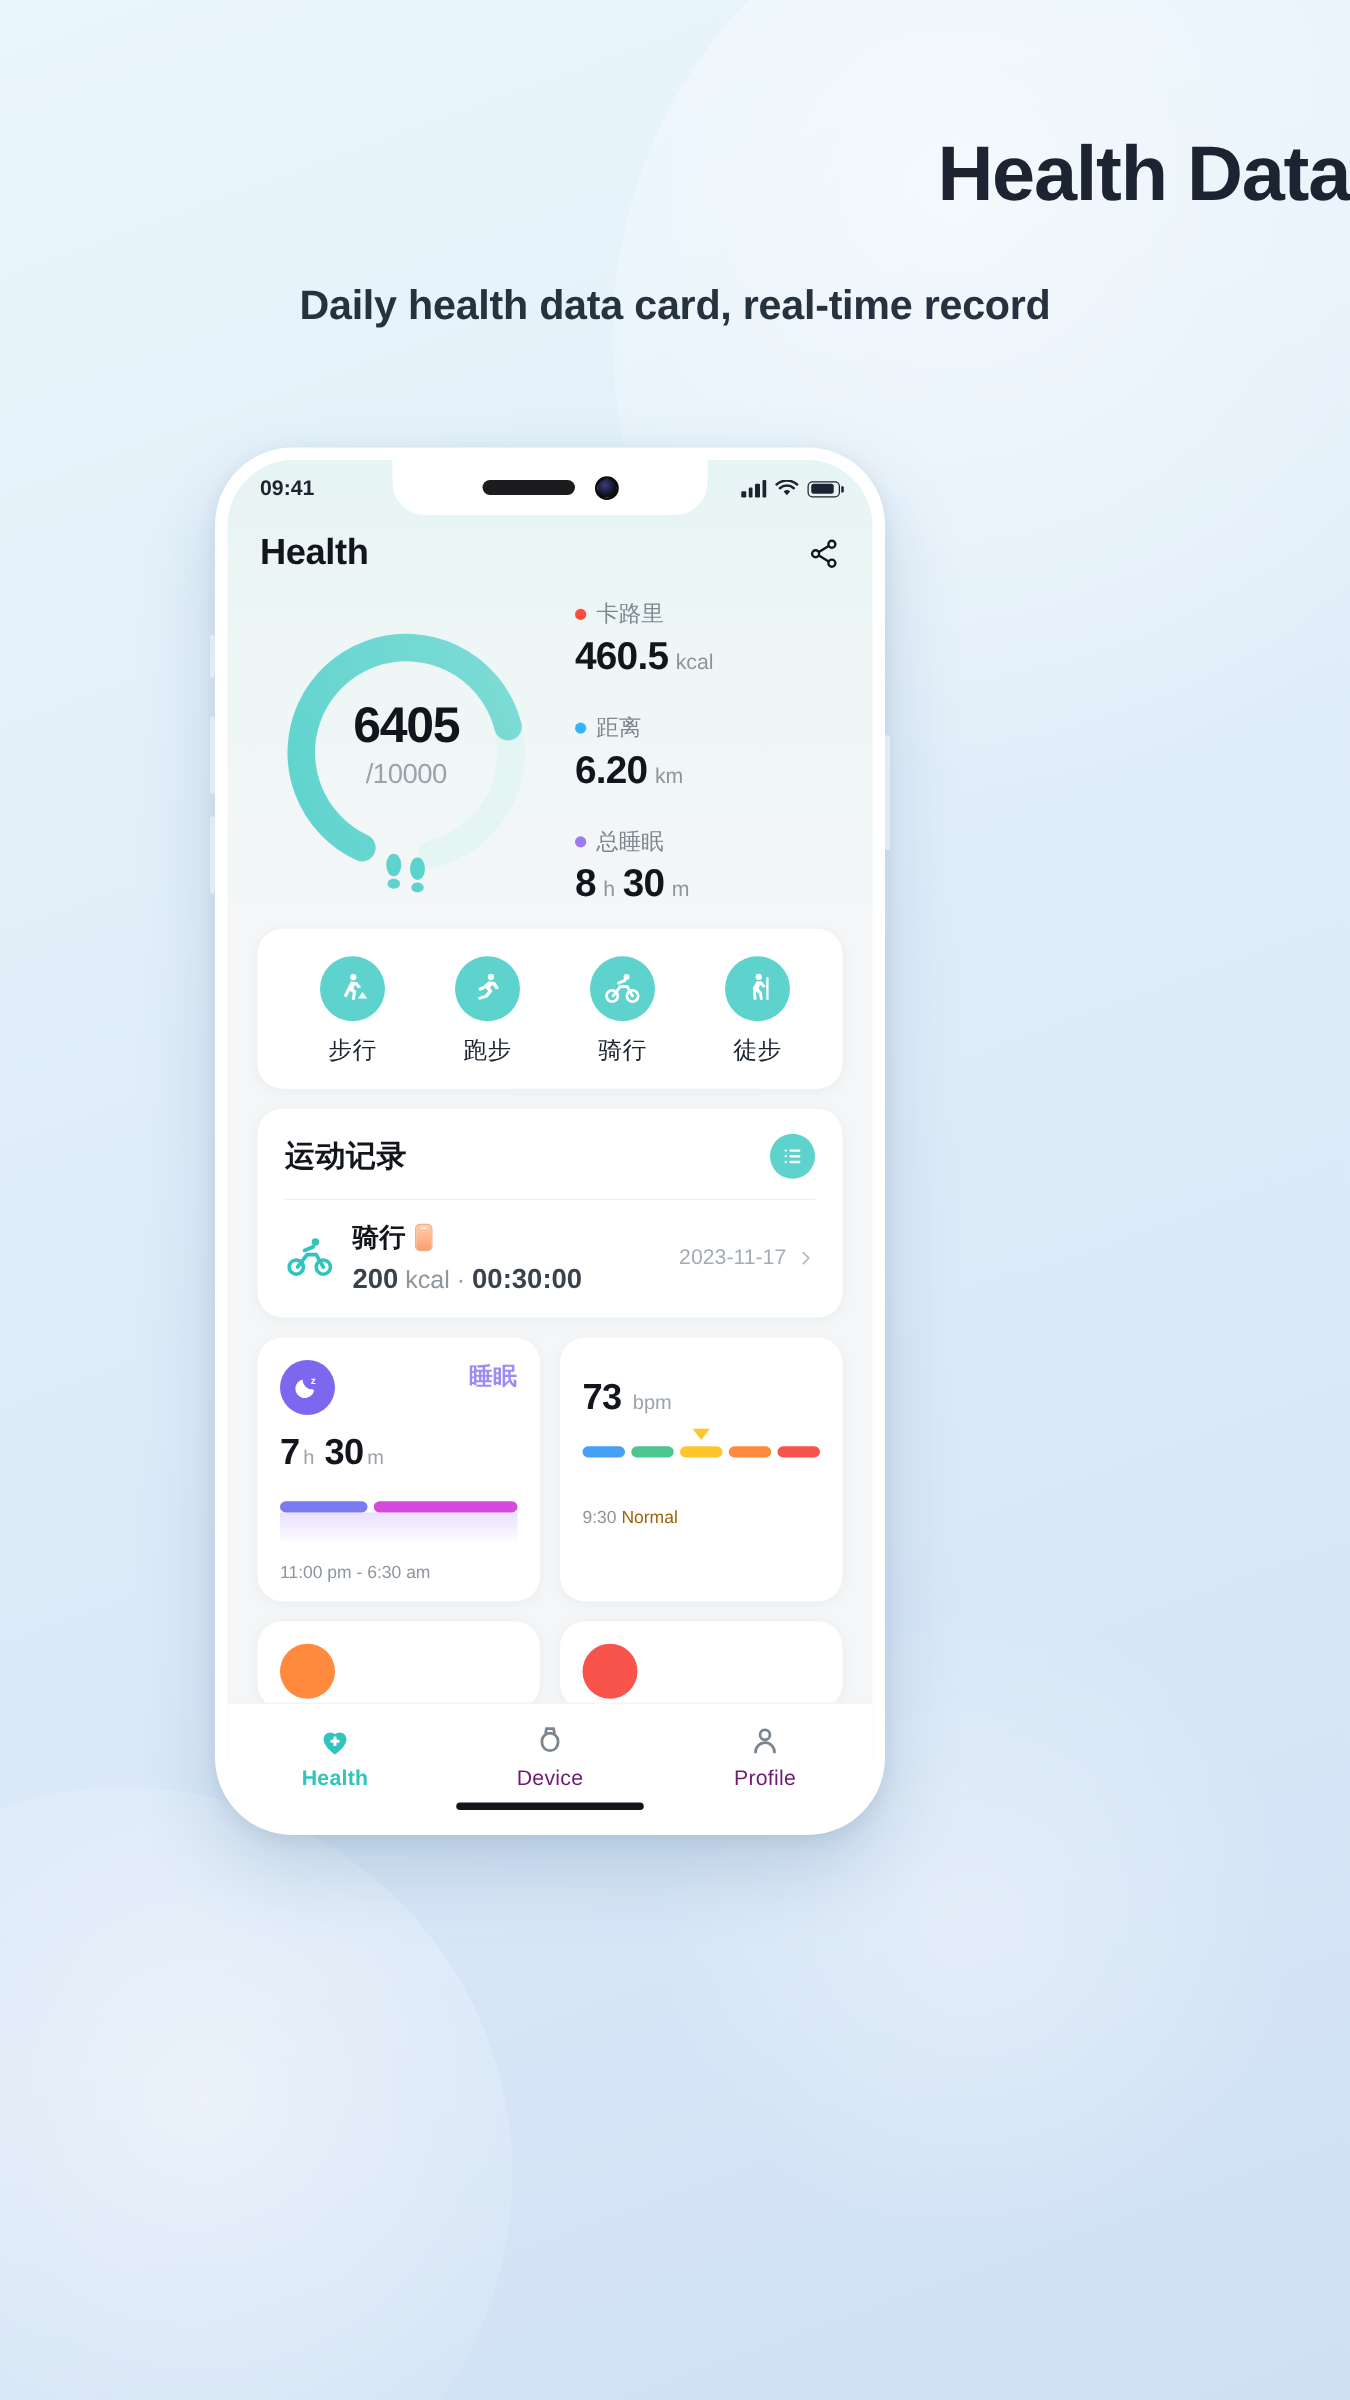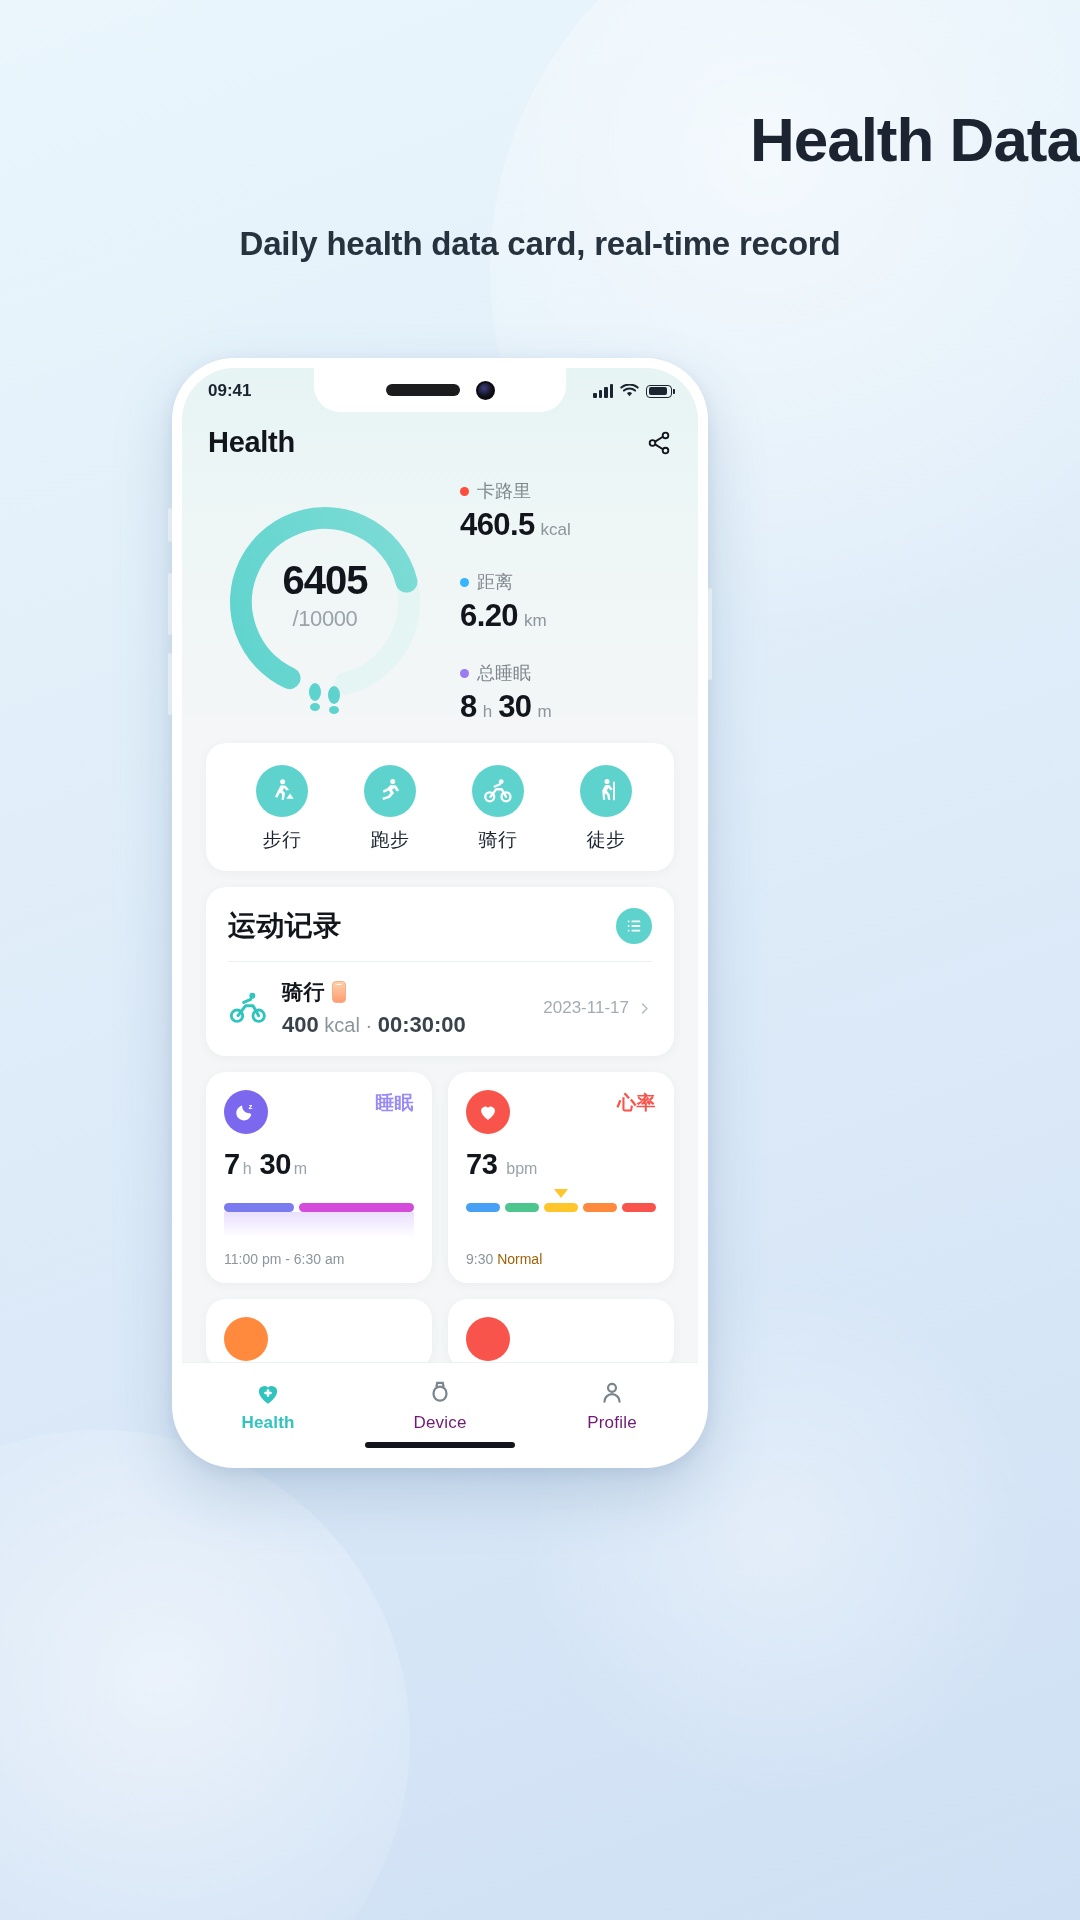--- a/index.html
+++ b/index.html
@@ -96,21 +96,21 @@
   .activities { margin:12px 24px 0 24px; padding:22px 14px 18px 22px; display:flex; }
   .act { flex:1; text-align:center; }
   .act-ic {
     width:52px; height:52px; border-radius:50%; margin:0 auto 10px auto;
     background:#5ed3cd; display:flex; align-items:center; justify-content:center;
   }
   .act-lbl { font-size:19px; color:#1b2430; letter-spacing:.5px;}
 
   .records { margin:16px 24px 0 24px; padding:20px 22px 18px 22px; }
   .rec-head { display:flex; align-items:center; justify-content:space-between; }
-  .rec-title { font-size:28px; font-weight:bold; color:#12161c; letter-spacing:.4px;}
+  .rec-title { font-size:24px; font-weight:bold; color:#12161c; letter-spacing:.4px;}
   .rec-btn { width:36px; height:36px; border-radius:50%; background:#5ed3cd; display:flex; align-items:center; justify-content:center; }
   .rec-row { display:flex; align-items:center; gap:14px; border-top:1px solid #eceff1; margin-top:16px; padding-top:16px;}
   .rec-info { flex:1; }
   .rec-name { font-size:21px; color:#12161c; font-weight:bold; display:flex; align-items:center; gap:7px; letter-spacing:.4px;}
   .badge-phone { width:14px; height:22px; border-radius:4px; background:linear-gradient(180deg,#ffd0a8,#ff9d72); border:1.4px solid #f0b089; position:relative;}
   .badge-phone::after{content:"";position:absolute;top:1.5px;left:50%;transform:translateX(-50%);width:5px;height:1.6px;background:#fff;border-radius:1px;}
   .rec-sub { font-size:20px; color:#8d959d; margin-top:6px; }
   .rec-sub b { color:#3a434c; font-weight:bold; font-size:22px;}
   .rec-date { font-size:17px; color:#a4acb3; display:flex; align-items:center; gap:8px;}
 
@@ -330,21 +330,21 @@
             <circle cx="14.6" cy="4.6" r="1.8" fill="#2fc4bd"></circle>
             <path d="M6 16.6 L10.6 10.6 L15 10.6 L18.4 16.6" fill="none" stroke="#2fc4bd" stroke-width="1.8" stroke-linecap="round" stroke-linejoin="round"></path>
             <path d="M9.4 8.6 L13.6 6.8" fill="none" stroke="#2fc4bd" stroke-width="1.8" stroke-linecap="round"></path>
           </svg>
           <div class="rec-info">
             <div class="rec-name">
               <span>骑行</span>
               <span class="badge-phone"></span>
             </div>
             <div class="rec-sub">
-              <b>400</b>
+              <b>200</b>
               <span>kcal</span>
               <span>·</span>
               <b>00:30:00</b>
             </div>
           </div>
           <div class="rec-date">
             <span>2023-11-17</span>
             <svg width="15" height="15" viewBox="0 0 24 24" fill="none" stroke="#b6bdc4" stroke-width="2.4" stroke-linecap="round" stroke-linejoin="round">
                 <polyline points="9 5 16 12 9 19"></polyline>
               </svg>
@@ -370,28 +370,20 @@
             <span class="u">m</span>
           </div>
           <div class="bars sleep-bar-wrap">
             <span class="bar" style="background:#7b7bf0;width:38%"></span>
             <span class="bar" style="background:#d44bdc;width:62%"></span>
           </div>
           <div class="mini-foot">11:00 pm - 6:30 am</div>
         </div>
 
         <div class="card mini">
-          <div class="mini-head">
-            <div class="mini-ic" style="background:#f9544b">
-              <svg width="24" height="24" viewBox="0 0 24 24" fill="#fff">
-                <path d="M12 20s-7-4.7-7-9.4A4.2 4.2 0 0 1 12 7.7a4.2 4.2 0 0 1 7 2.9C19 15.3 12 20 12 20Z"></path>
-              </svg>
-            </div>
-            <div class="mini-tag" style="color:#f9544b">心率</div>
-          </div>
           <div class="mini-val">
             <span class="b">73</span>
             <span class="u" style="margin-left:6px">bpm</span>
           </div>
           <div class="bars">
             <span class="bar" style="background:#46a0f5;flex:1"></span>
             <span class="bar" style="background:#4cc58f;flex:1"></span>
             <span class="bar hr-marker" style="background:#ffc62b;flex:1">
                 <span class="tri"></span>
               </span>

